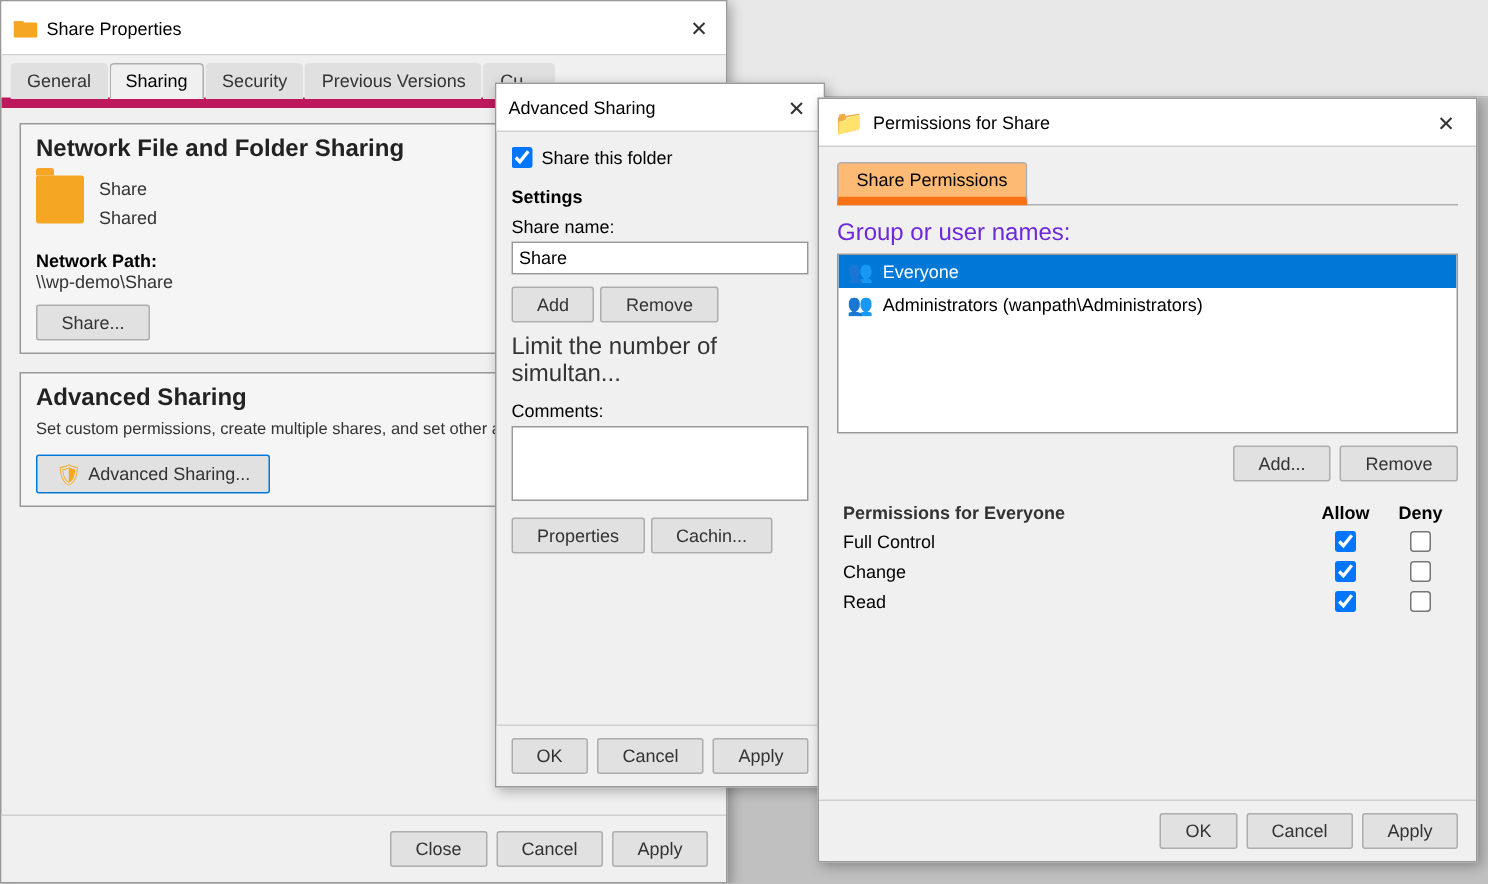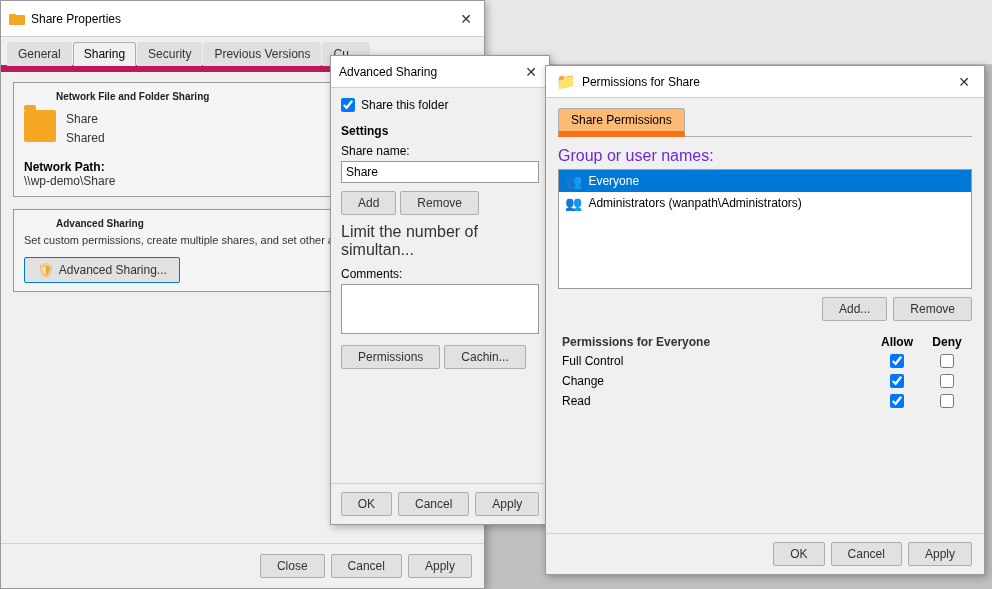--- a/index.html
+++ b/index.html
@@ -90,25 +90,24 @@
     }
 
     
     .section-box {
       border: 1px solid #999;
       margin-bottom: 12px;
       padding: 8px 10px;
       background: #f5f5f5;
     }
     .section-title {
-      font-size: 10px;
+      font-size: 16px;
       font-weight: 600;
       margin-bottom: 8px;
       color: #222;
-      margin-left: 32px;
     }
     .network-sharing-content {
       display: flex;
       align-items: flex-start;
       gap: 10px;
     }
     .folder-icon {
       width: 32px;
       height: 32px;
       background: #f5a623;
@@ -475,20 +474,23 @@
         <div class="folder-icon"></div>
         <div class="share-info">
           <div>Share</div>
           <div>Shared</div>
         </div>
       </div>
       <div class="network-path">
         <div class="label">Network Path:</div>
         <div class="path">\\wp-demo\Share</div>
       </div>
+      <div class="share-btn">
+        <button class="btn">Share...</button>
+      </div>
     </div>
 
     <div class="advanced-sharing-section">
       <div class="section-title">Advanced Sharing</div>
       <p>Set custom permissions, create multiple shares, and set other advanced sharing options.</p>
       <button class="advanced-sharing-btn">
         <span class="shield-icon">🛡</span>
         <span>Advanced Sharing...</span>
       </button>
     </div>
@@ -517,21 +519,21 @@
       <input type="text" class="field-input" value="Share" style="">
     </div>
     <div class="btn-row">
       <button class="btn">Add</button>
       <button class="btn">Remove</button>
     </div>
     <div class="limit-row">Limit the number of simultan...</div>
     <div class="comments-label">Comments:</div>
     <textarea class="comments-textarea" style=""></textarea>
     <div class="perm-caching-row">
-      <button class="btn">Permissions</button>
+      <button class="btn">Properties</button>
       <button class="btn">Cachin...</button>
     </div>
   </div>
   <div class="adv-dialog-footer">
     <button class="btn">OK</button>
     <button class="btn">Cancel</button>
     <button class="btn">Apply</button>
   </div>
 </div>
 

